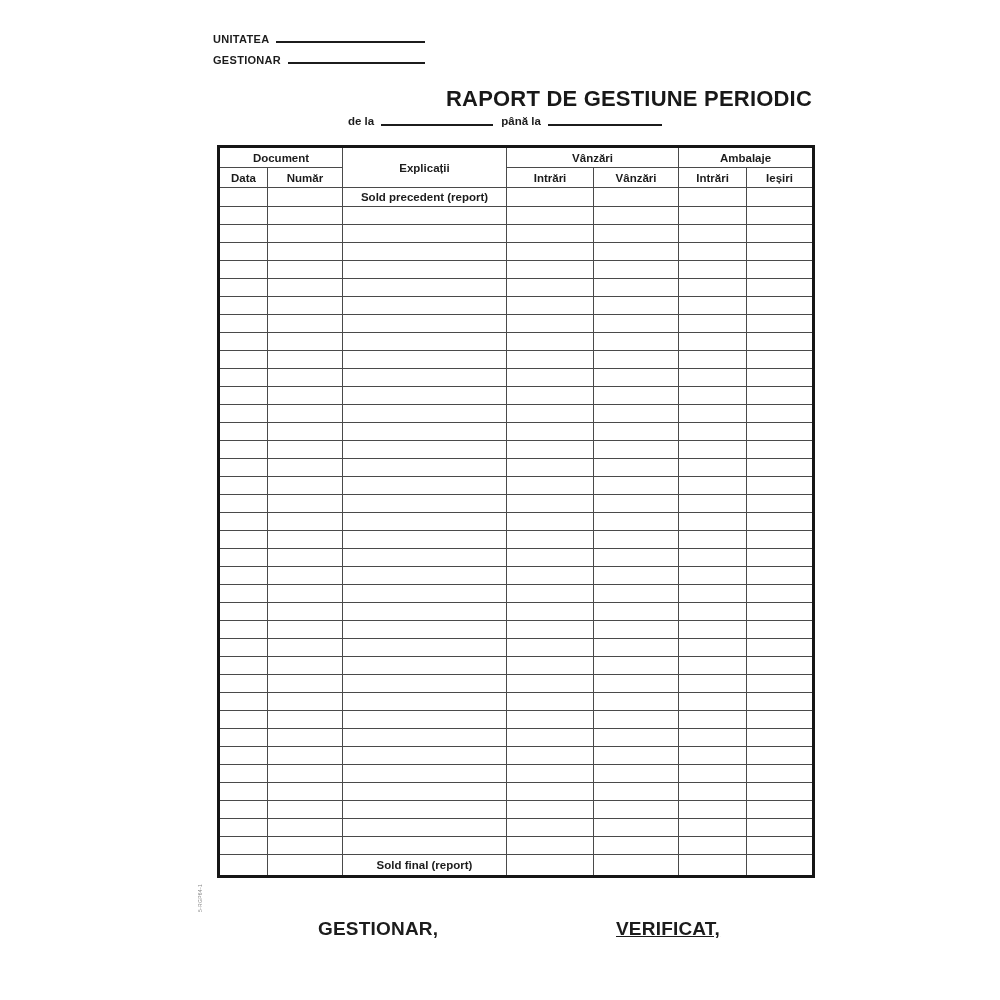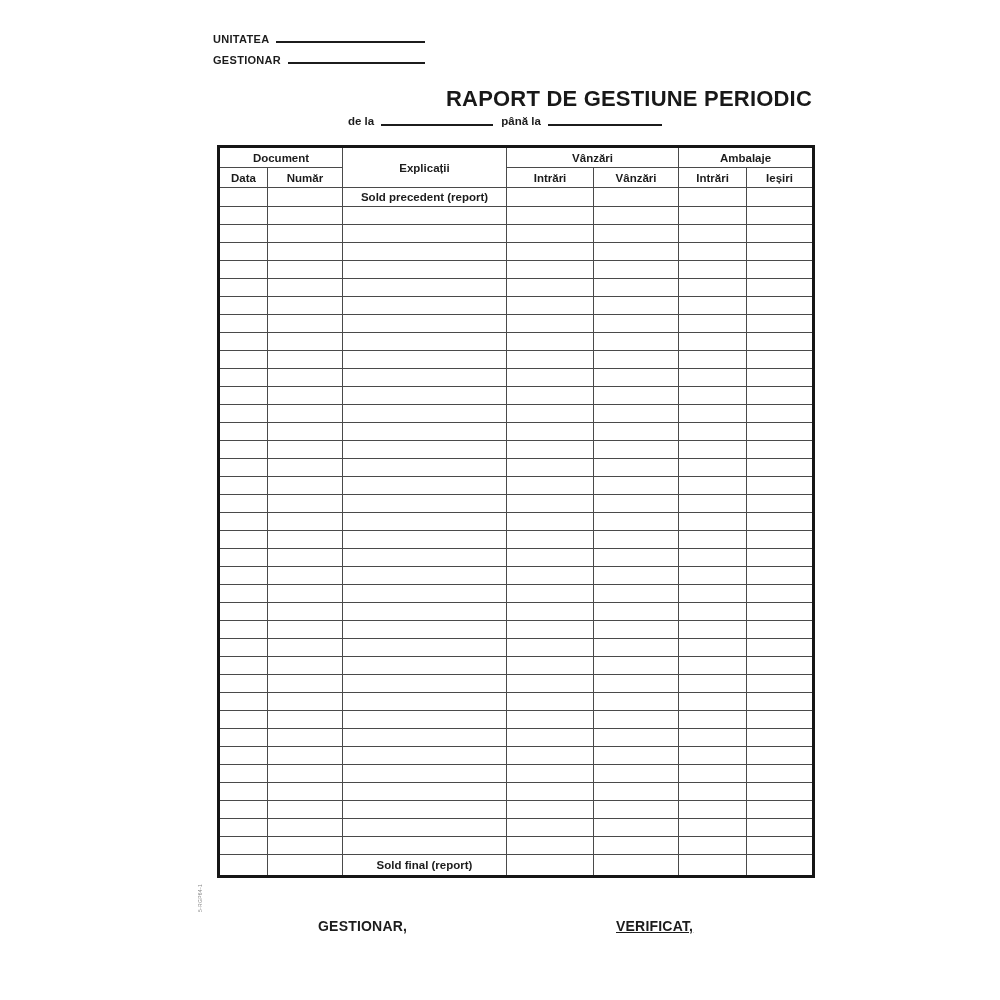--- a/index.html
+++ b/index.html
@@ -51,21 +51,21 @@
   .expl-cell  { font-size: 12px; }
 
   
   .side-code {
     position: absolute; left: 197px; top: 884px;
     writing-mode: vertical-rl; transform: rotate(180deg);
     font-size: 5px; font-weight: 400; color: #8a8a8a; letter-spacing: 0.3px;
   }
 
   
-  .sign { position: absolute; top: 918px; font-size: 14px; font-weight: 700; letter-spacing: 0.2px; }
+  .sign { position: absolute; top: 918px; font-size: 19px; font-weight: 700; letter-spacing: 0.2px; }
   .sign-left  { left: 318px; }
   .sign-right { left: 616px; text-decoration: underline; }
 </style>
 </head>
 <body>
 
 <div class="page">
 
   <div class="letterhead">
     <div class="lh-row">

